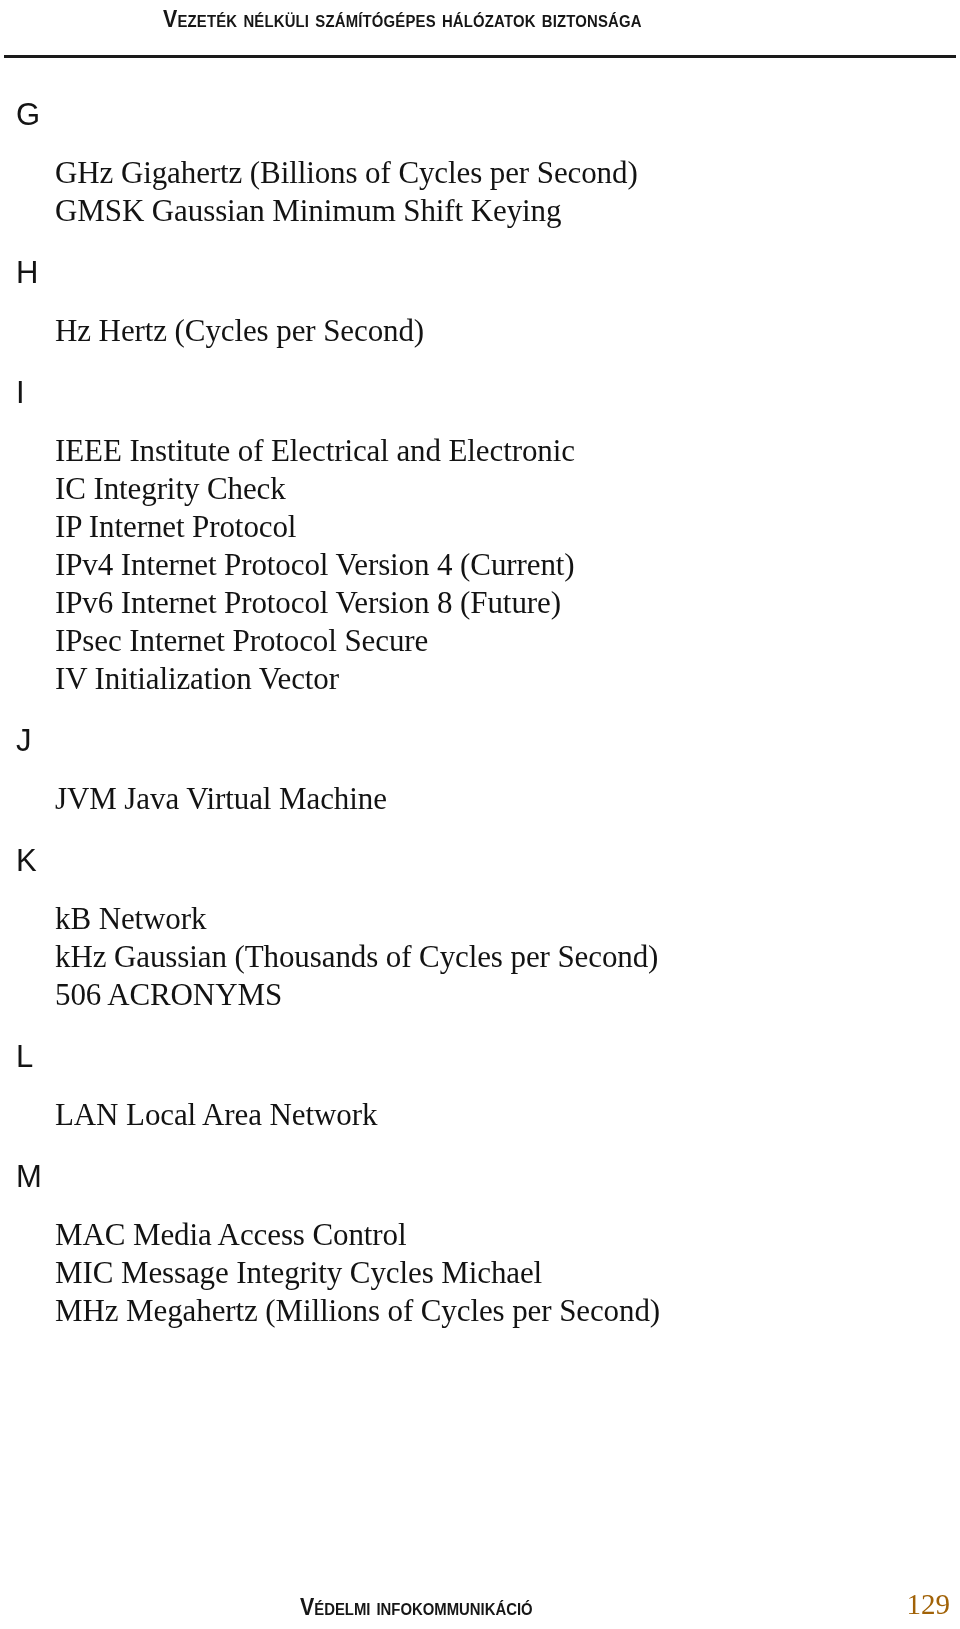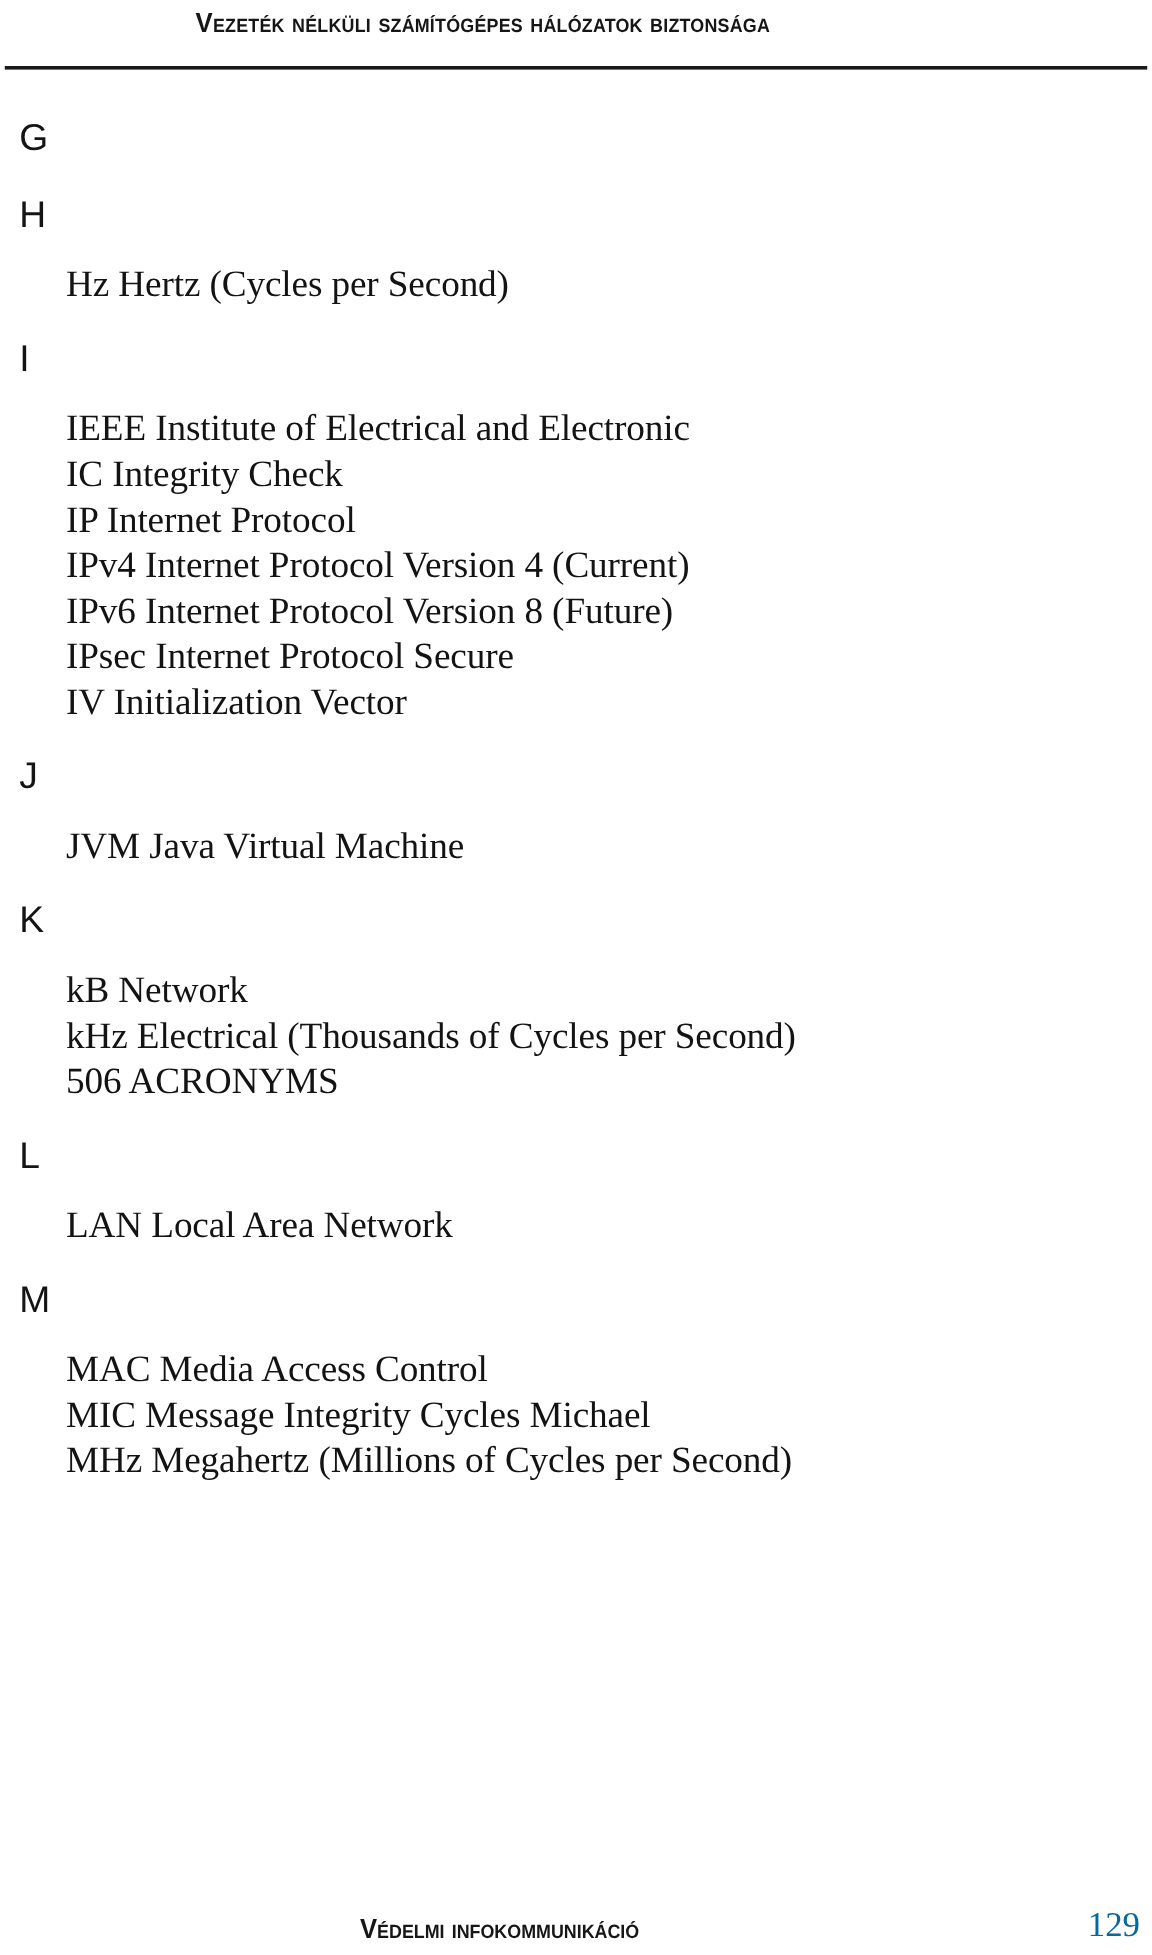--- a/index.html
+++ b/index.html
@@ -113,37 +113,41 @@
     transform-origin: left bottom;
     white-space: nowrap;
   }
 
   .footer-pagenum {
     position: absolute;
     right: 10px;
     bottom: 0;
     font-family: "Liberation Serif", "DejaVu Serif", serif;
     font-size: 29px;
-    color: #0369a1;
+    color: #a16207;
   }
 </style>
 </head>
 <body>
 
 <div class="page">
 
   <div class="running-header">
     <span class="running-header-text">Vezeték nélküli számítógépes hálózatok biztonsága</span>
   </div>
 
   <div class="header-rule"></div>
 
   <div class="glossary">
       <div class="section">
         <div class="section-letter">G</div>
+        <div class="entries">
+          <div class="entry">GHz Gigahertz (Billions of Cycles per Second)</div>
+          <div class="entry">GMSK Gaussian Minimum Shift Keying</div>
+        </div>
       </div>
       <div class="section-gap"></div>
       <div class="section">
         <div class="section-letter">H</div>
         <div class="entries">
           <div class="entry">Hz Hertz (Cycles per Second)</div>
         </div>
       </div>
       <div class="section-gap"></div>
       <div class="section">
@@ -163,21 +167,21 @@
         <div class="section-letter">J</div>
         <div class="entries">
           <div class="entry">JVM Java Virtual Machine</div>
         </div>
       </div>
       <div class="section-gap"></div>
       <div class="section">
         <div class="section-letter">K</div>
         <div class="entries">
           <div class="entry">kB Network</div>
-          <div class="entry">kHz Electrical (Thousands of Cycles per Second)</div>
+          <div class="entry">kHz Gaussian (Thousands of Cycles per Second)</div>
           <div class="entry">506 ACRONYMS</div>
         </div>
       </div>
       <div class="section-gap"></div>
       <div class="section">
         <div class="section-letter">L</div>
         <div class="entries">
           <div class="entry">LAN Local Area Network</div>
         </div>
       </div>

